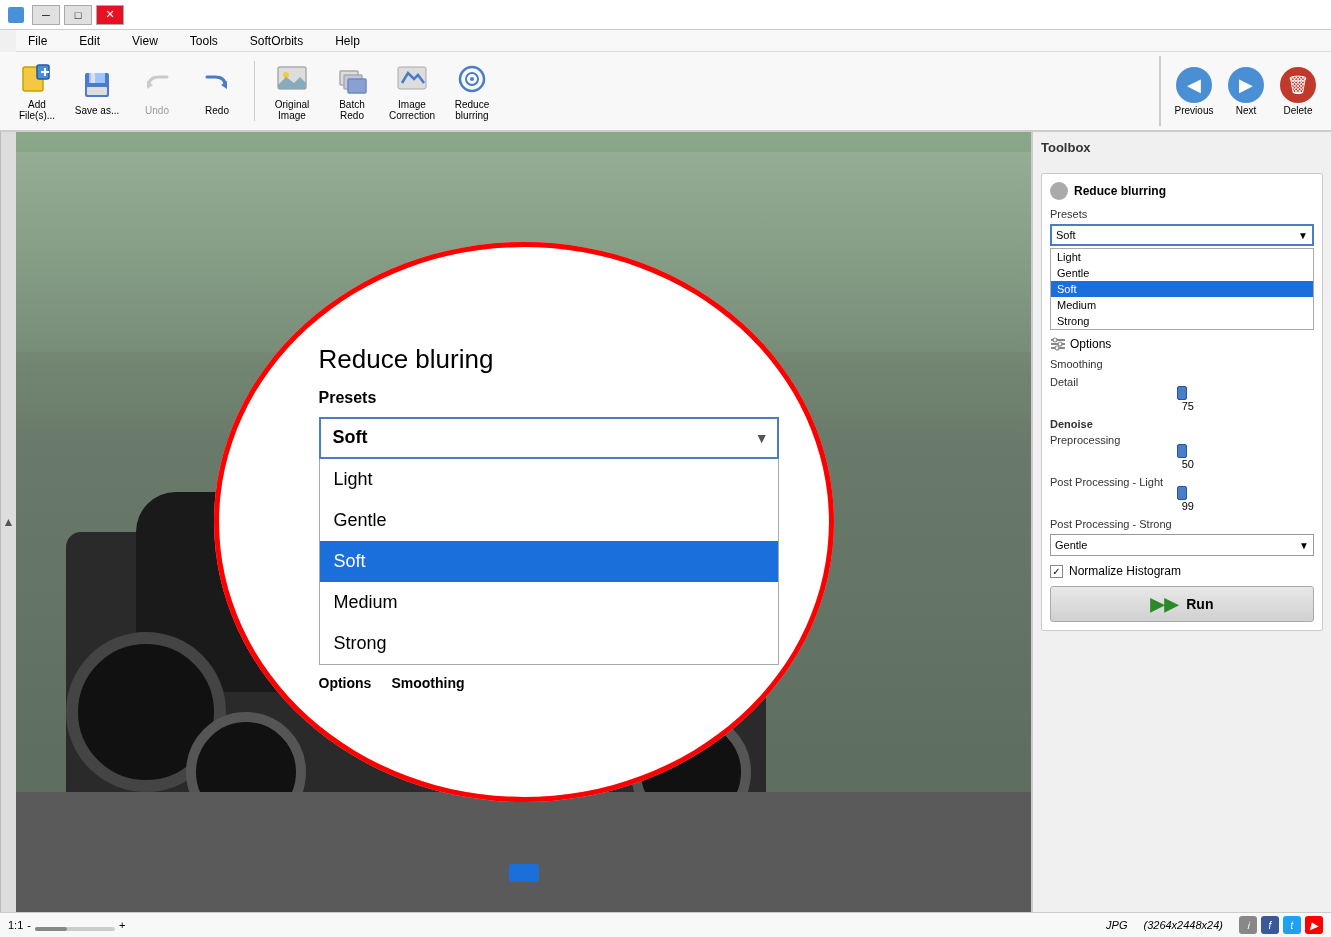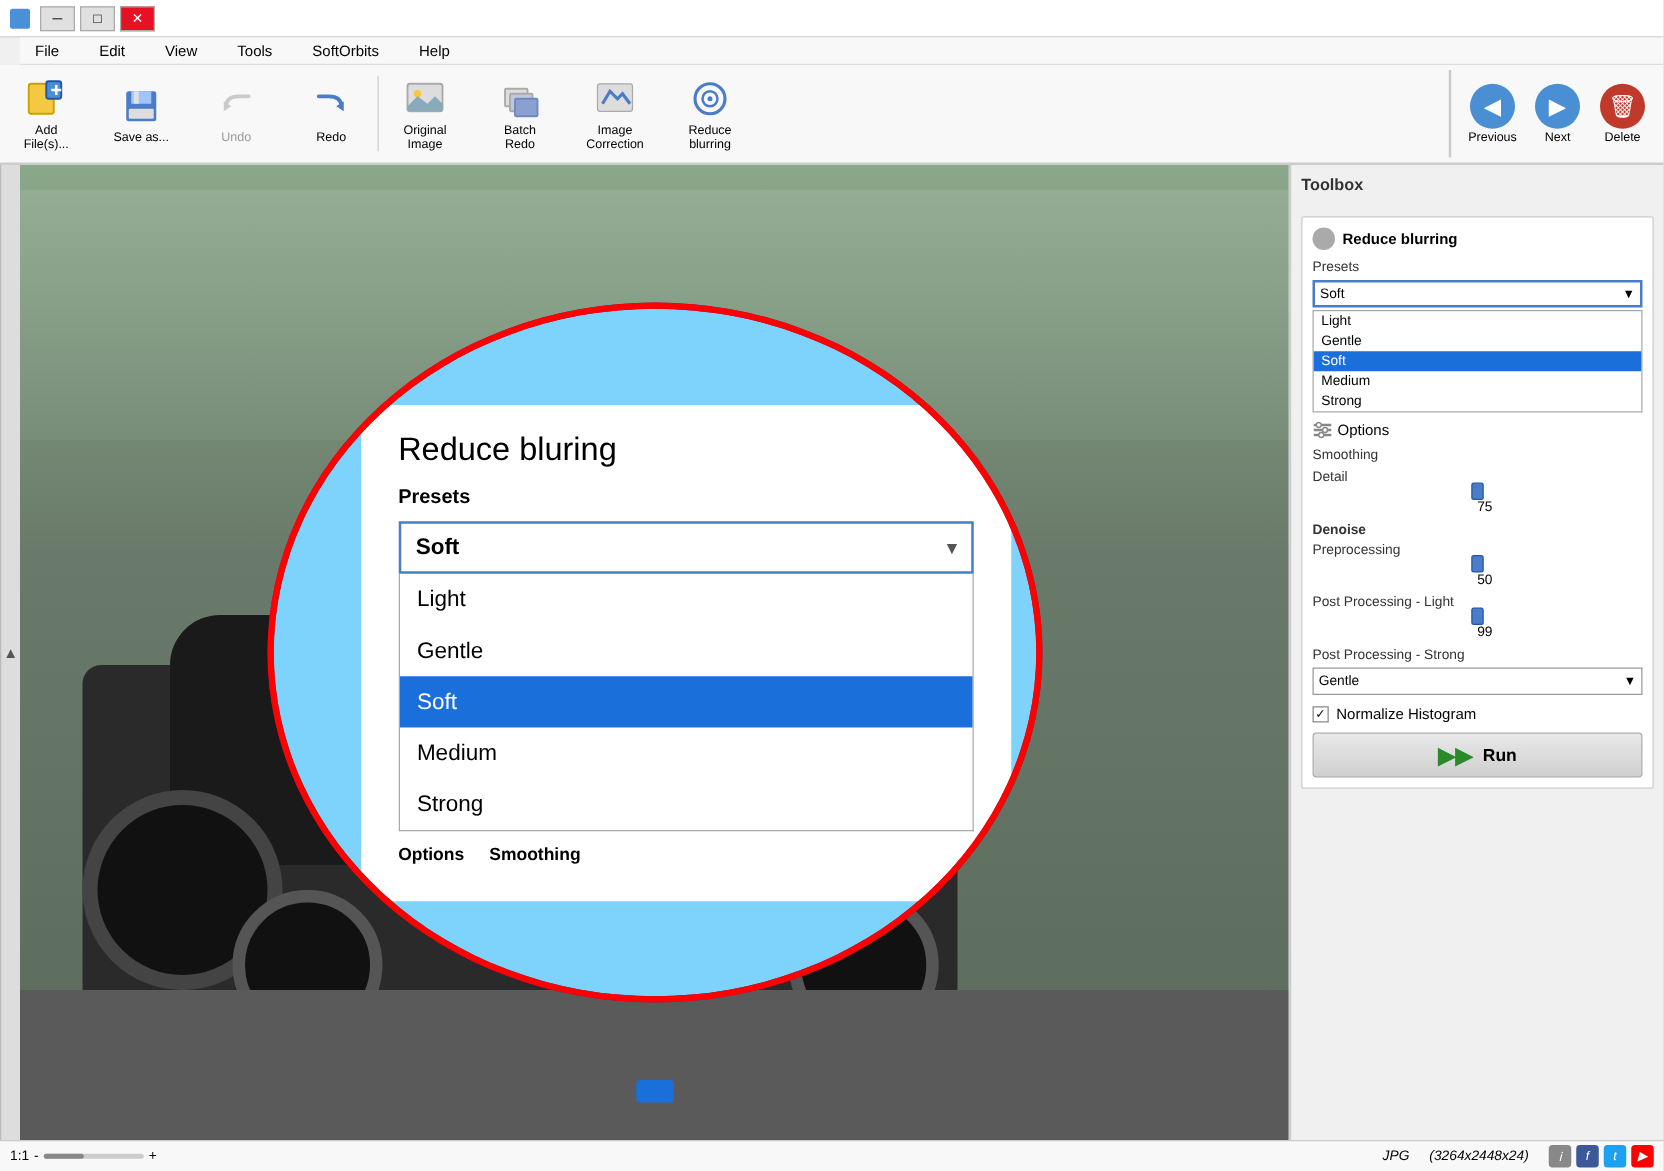--- a/index.html
+++ b/index.html
@@ -50,21 +50,21 @@
       height: 80px;
       display: flex;
       align-items: center;
       padding: 4px 8px;
       border-bottom: 2px solid #ccc;
       gap: 4px;
     }
     .toolbar-group {
       display: flex;
       align-items: center;
-      gap: 18px;
+      gap: 2px;
     }
     .toolbar-btn {
       display: flex;
       flex-direction: column;
       align-items: center;
       justify-content: center;
       width: 58px;
       height: 70px;
       cursor: pointer;
       border: 1px solid transparent;
@@ -129,24 +129,24 @@
     }
 
     
     .oval-zoom {
       position: absolute;
       top: 50%;
       left: 50%;
       transform: translate(-50%, -50%);
       width: 620px;
       height: 560px;
-      border: 5px solid #701a75;
+      border: 5px solid #fca5a5;
       border-radius: 50%;
       overflow: hidden;
-      background: #7dd3fc;
+      background: #ffffff;
       display: flex;
       align-items: center;
       justify-content: flex-end;
       padding-right: 20px;
     }
 
     
     .dropdown-panel {
       background: white;
       padding: 20px 30px 30px 30px;
@@ -380,21 +380,21 @@
     .status-bar {
       height: 25px;
       background: #f8f8f8;
       border-top: 1px solid #ccc;
       display: flex;
       align-items: center;
       padding: 0 8px;
       font-size: 11px;
       gap: 16px;
     }
-    .status-zoom { display: flex; align-items: center; gap: 4px; }
+    .status-zoom { display: flex; align-items: flex-end; gap: 4px; }
     .status-slider { width: 80px; height: 4px; background: #ccc; border-radius: 2px; }
     .status-mid { flex: 1; text-align: center; }
     .status-right { margin-left: auto; display: flex; gap: 16px; align-items: center; font-style: italic; }
     .status-social { display: flex; gap: 4px; }
     .social-icon { width: 18px; height: 18px; border-radius: 3px; display: flex; align-items: center; justify-content: center; font-size: 10px; color: white; }
     .social-icon.info { background: #888; }
     .social-icon.fb { background: #3b5998; }
     .social-icon.tw { background: #1da1f2; }
     .social-icon.yt { background: #ff0000; }
   </style>

